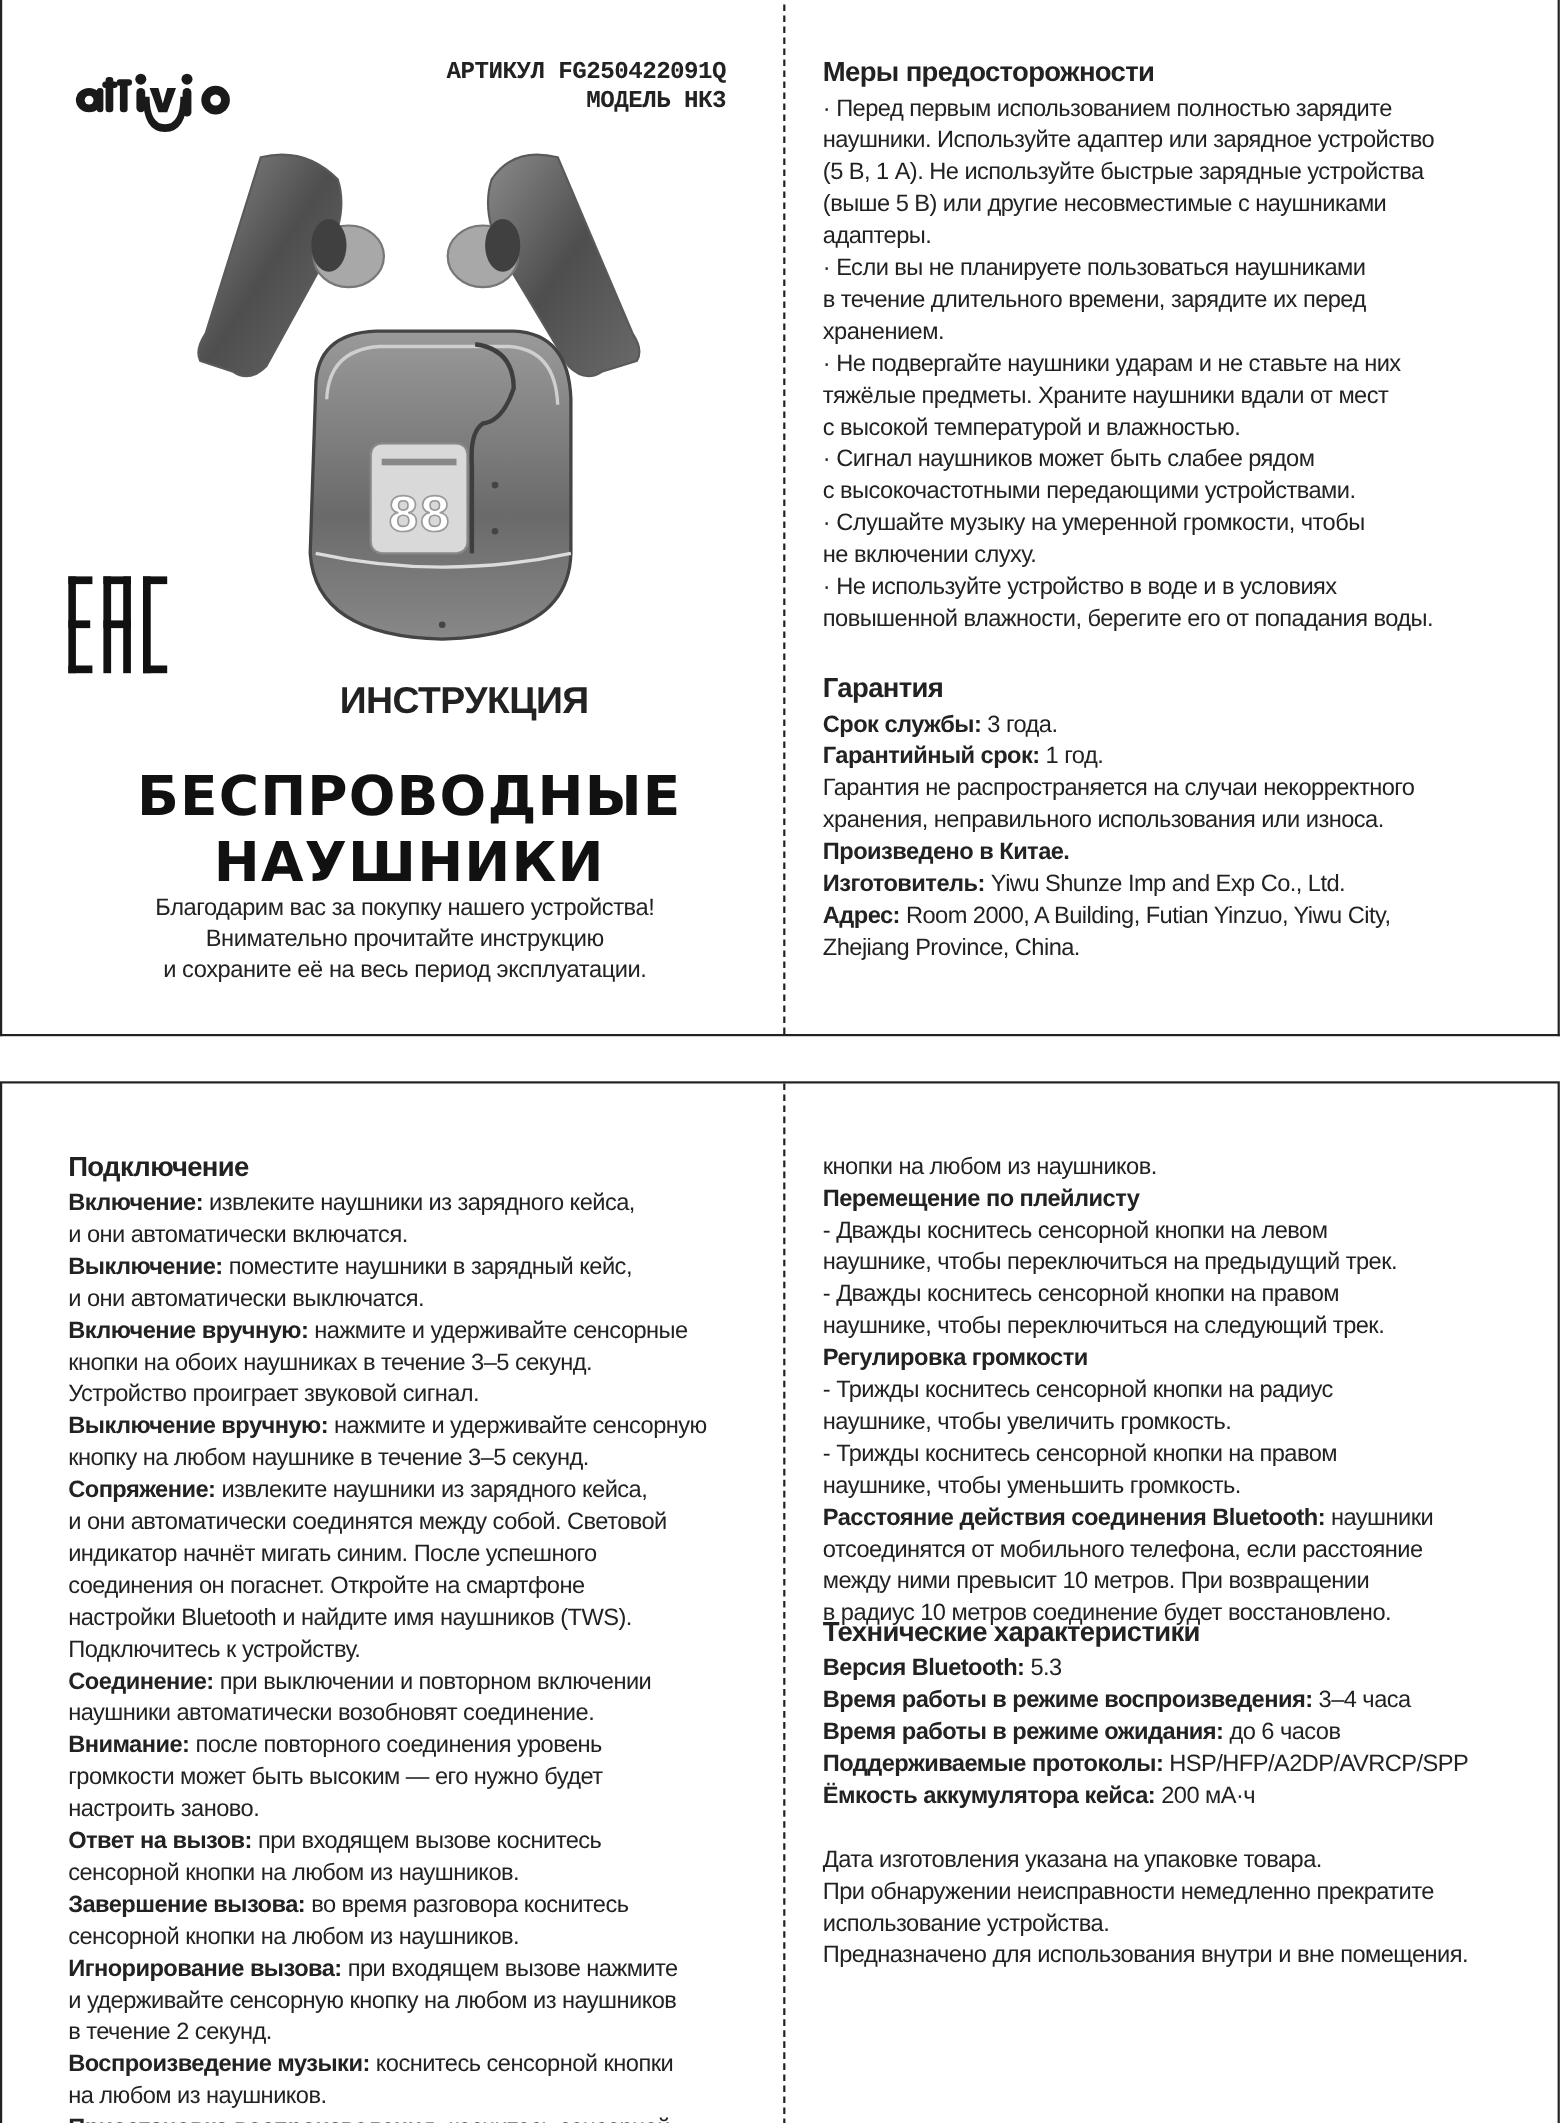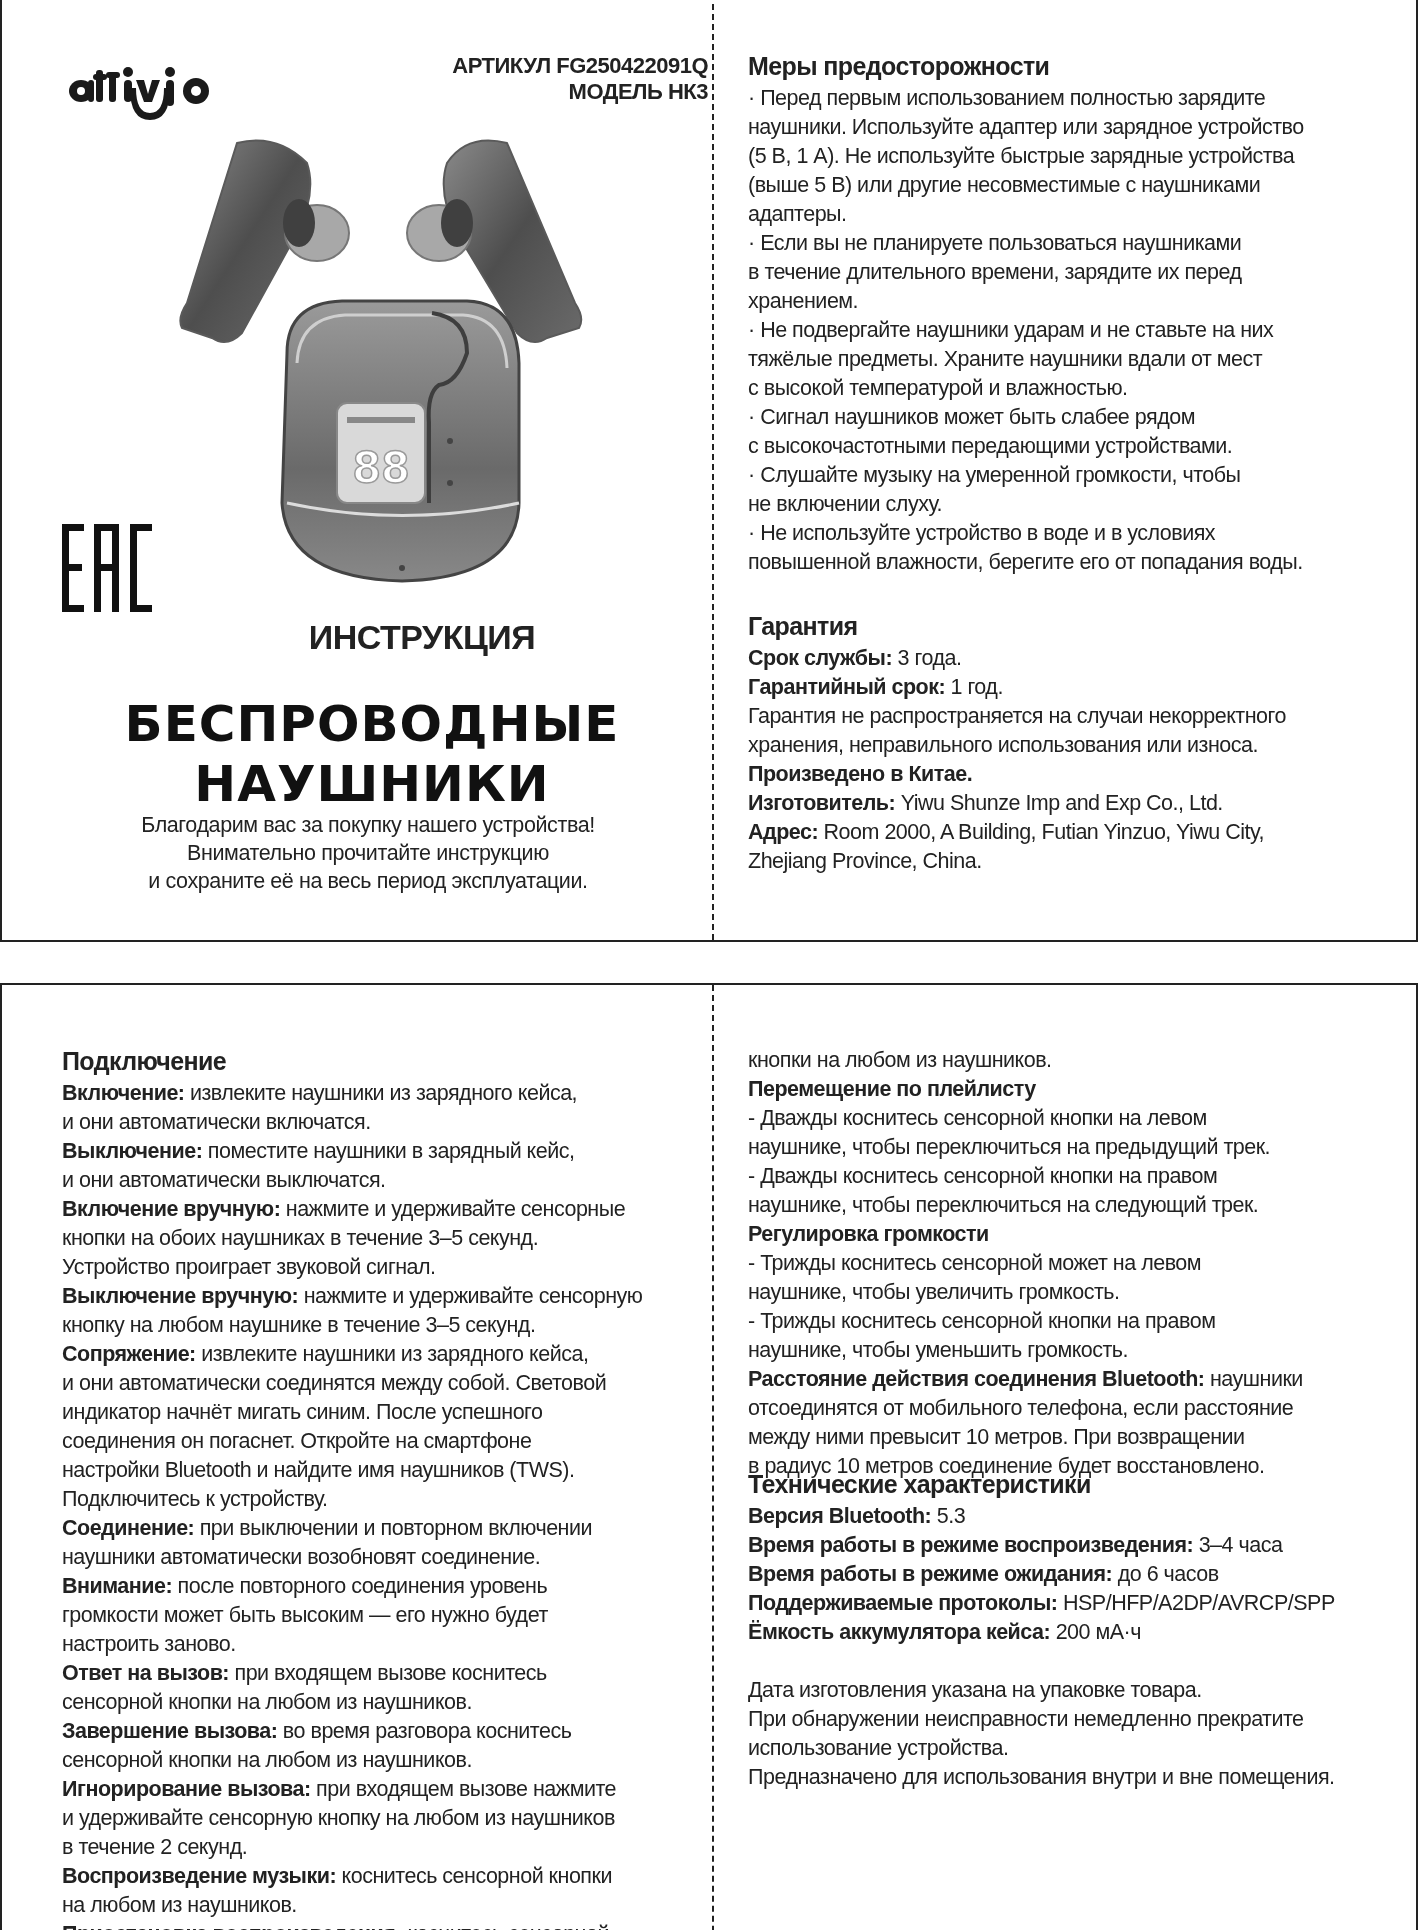--- a/index.html
+++ b/index.html
@@ -22,22 +22,22 @@
 
   .col { position: absolute; box-sizing: border-box; }
   .txt { font-size: 21.5px; line-height: 29px; letter-spacing: -0.5px; font-family: "Liberation Sans", sans-serif; transform-origin: 0 0; }
   .txt p { margin: 0; }
   .txt b { font-weight: 700; }
   .h2 { font-weight: 700; font-size: 25px; line-height: 32px; margin: 0 0 2px 0; letter-spacing: -0.6px; }
 
   
   .logo { position: absolute; left: 64px; top: 60px; width: 150px; height: 68px; }
   .article {
-    position: absolute; right: 708px; top: 55px; text-align: right;
-    font-weight: 700; font-size: 22px; line-height: 26px; letter-spacing: -0.5px;
+    position: absolute; right: 756px; top: 55px; text-align: right;
+    font-weight: 700; font-size: 22px; line-height: 26px; letter-spacing: -0.5px; font-family: Liberation Mono, monospace;
   }
   .illus { position: absolute; left: 165px; top: 125px; width: 420px; height: 460px; }
   .eac { position: absolute; left: 60px; top: 524px; width: 92px; height: 92px; }
   .instr {
     position: absolute; left: 0; width: 756px; top: 620px; text-align: center;
     font-weight: 700; font-size: 34px; letter-spacing: -0.5px; padding-left: 42px;
   }
   .big {
     position: absolute; left: 0; width: 740px; text-align: center;
     font-family: "DejaVu Sans", sans-serif; font-weight: 900; font-size: 50px; letter-spacing: 1px;
@@ -233,21 +233,21 @@
     <p>кнопки на любом из наушников.</p>
     <p><b>Перемещение по плейлисту</b></p>
     <div id="pl-lines">
         <p>- Дважды коснитесь сенсорной кнопки на левом</p>
         <p>наушнике, чтобы переключиться на предыдущий трек.</p>
         <p>- Дважды коснитесь сенсорной кнопки на правом</p>
         <p>наушнике, чтобы переключиться на следующий трек.</p>
       </div>
     <p><b>Регулировка громкости</b></p>
     <div id="vol-lines">
-        <p>- Трижды коснитесь сенсорной может на левом</p>
+        <p>- Трижды коснитесь сенсорной кнопки на радиус</p>
         <p>наушнике, чтобы увеличить громкость.</p>
         <p>- Трижды коснитесь сенсорной кнопки на правом</p>
         <p>наушнике, чтобы уменьшить громкость.</p>
       </div>
     <p><b>Расстояние действия соединения Bluetooth:</b><span> наушники</span></p>
     <p>отсоединятся от мобильного телефона, если расстояние</p>
     <p>между ними превысит 10 метров. При возвращении</p>
     <p>в радиус 10 метров соединение будет восстановлено.</p>
   </div>
 

